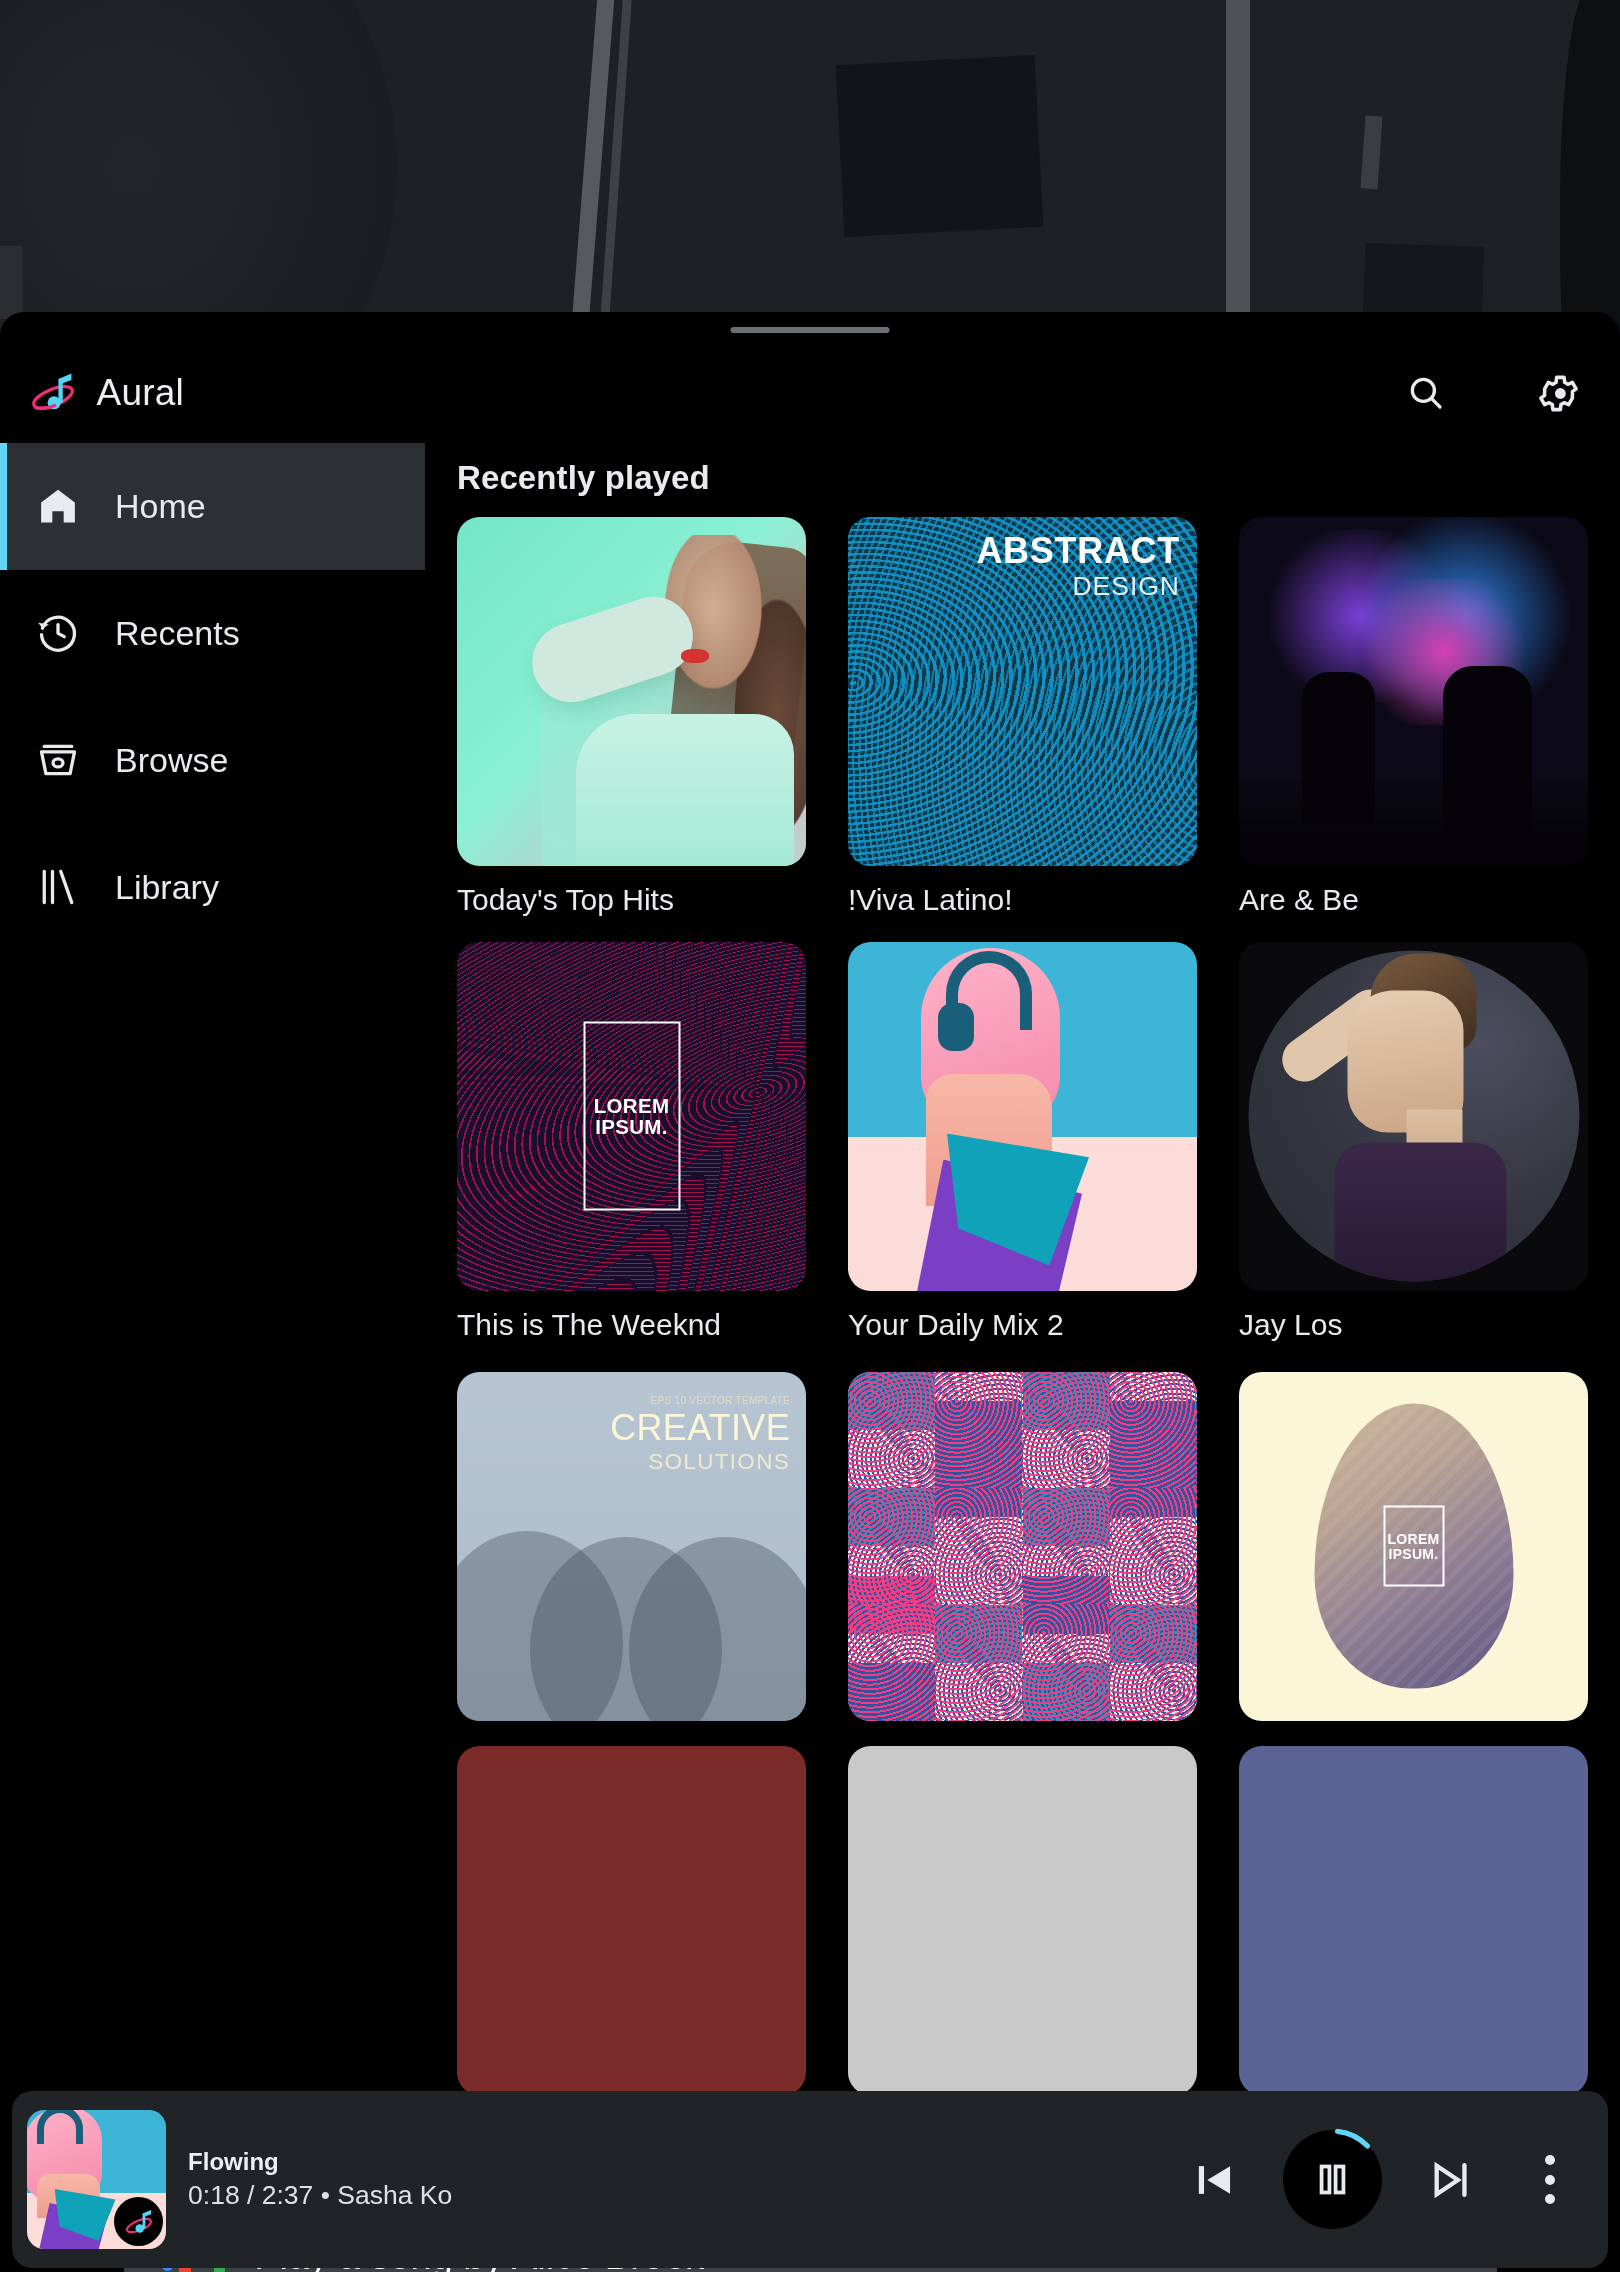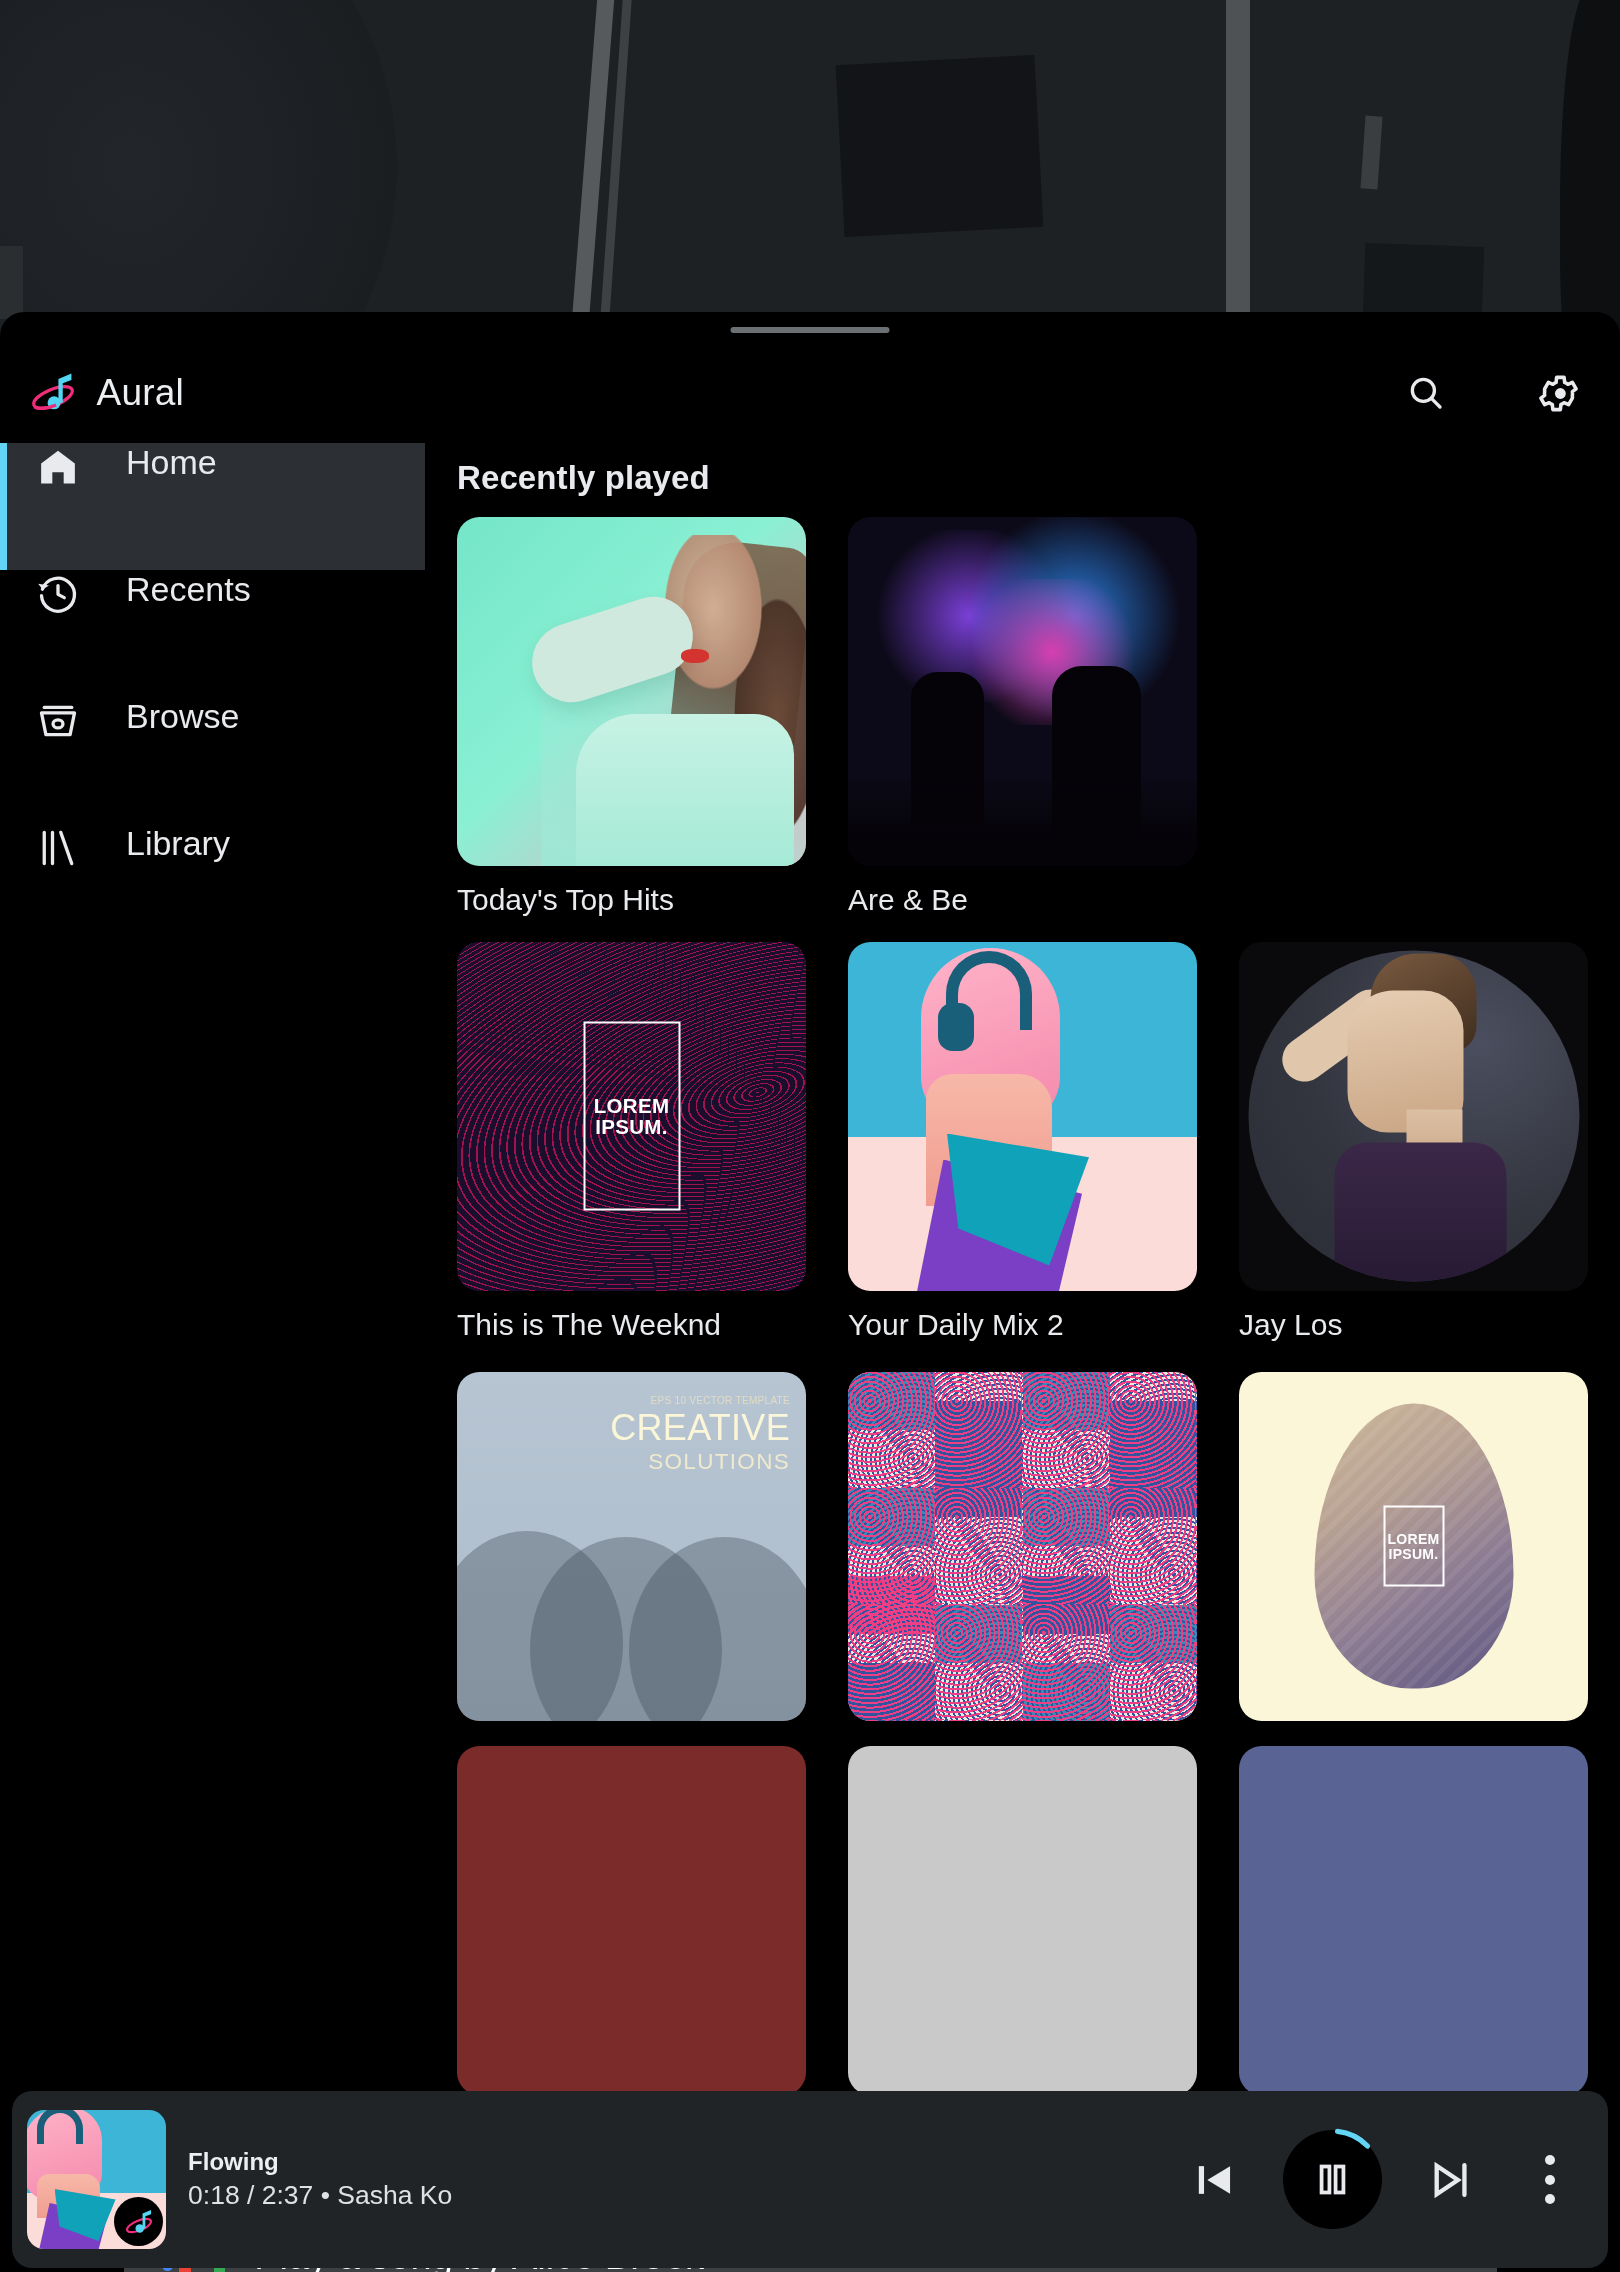--- a/index.html
+++ b/index.html
@@ -83,22 +83,22 @@
   .bar-icon { width: 50px; height: 50px; display: flex; align-items: center; justify-content: center; cursor: pointer; }
 
   
   #app-body { position: absolute; left: 0; top: 128px; right: 0; bottom: 0; display: flex; }
 
   #sidebar {
     width: 425px; flex: 0 0 425px; background: #000;
     padding-top: 2.6px;
   }
   .nav-item {
-    position: relative; display: flex; align-items: flex-start;
-    height: 127px; padding-left: 34px; gap: 44px; cursor: pointer;
+    position: relative; display: flex; align-items: center;
+    height: 127px; padding-left: 34px; gap: 33px; cursor: pointer;
   }
   .nav-item.active { background: #2c3034; }
   .nav-item.active::before {
     content: ""; position: absolute; left: 0; top: 0; bottom: 0;
     width: 6.6px; background: #62d5f5;
   }
   .nav-icon { width: 48px; height: 48px; display: flex; align-items: center; justify-content: center; flex: 0 0 48px; }
   .nav-label { font-size: 34px; color: #e8eaed; font-weight: 400; }
 
   #content {
@@ -476,20 +476,31 @@
           <div class="tile-art art-top-hits">
             <div class="hair"></div>
               <div class="figure"></div>
               <div class="arm"></div>
               <div class="dress"></div>
               <div class="lips"></div>
           </div>
           <div class="tile-label">Today's Top Hits</div>
         </div>
 
+        <div class="tile">
+          <div class="tile-art art-abstract">
+            <div class="waves"></div>
+              <div class="waves2"></div>
+            <div class="txt">
+              <div class="t1">ABSTRACT</div>
+              <div class="t2">DESIGN</div>
+            </div>
+          </div>
+          <div class="tile-label">!Viva Latino!</div>
+        </div>
 
         <div class="tile">
           <div class="tile-art art-concert">
             <div class="glow1"></div>
               <div class="glow2"></div>
               <div class="glow3"></div>
             <div class="sil sil-a"></div>
               <div class="mic"></div>
               <div class="sil sil-b"></div>
               <div class="floor"></div>

